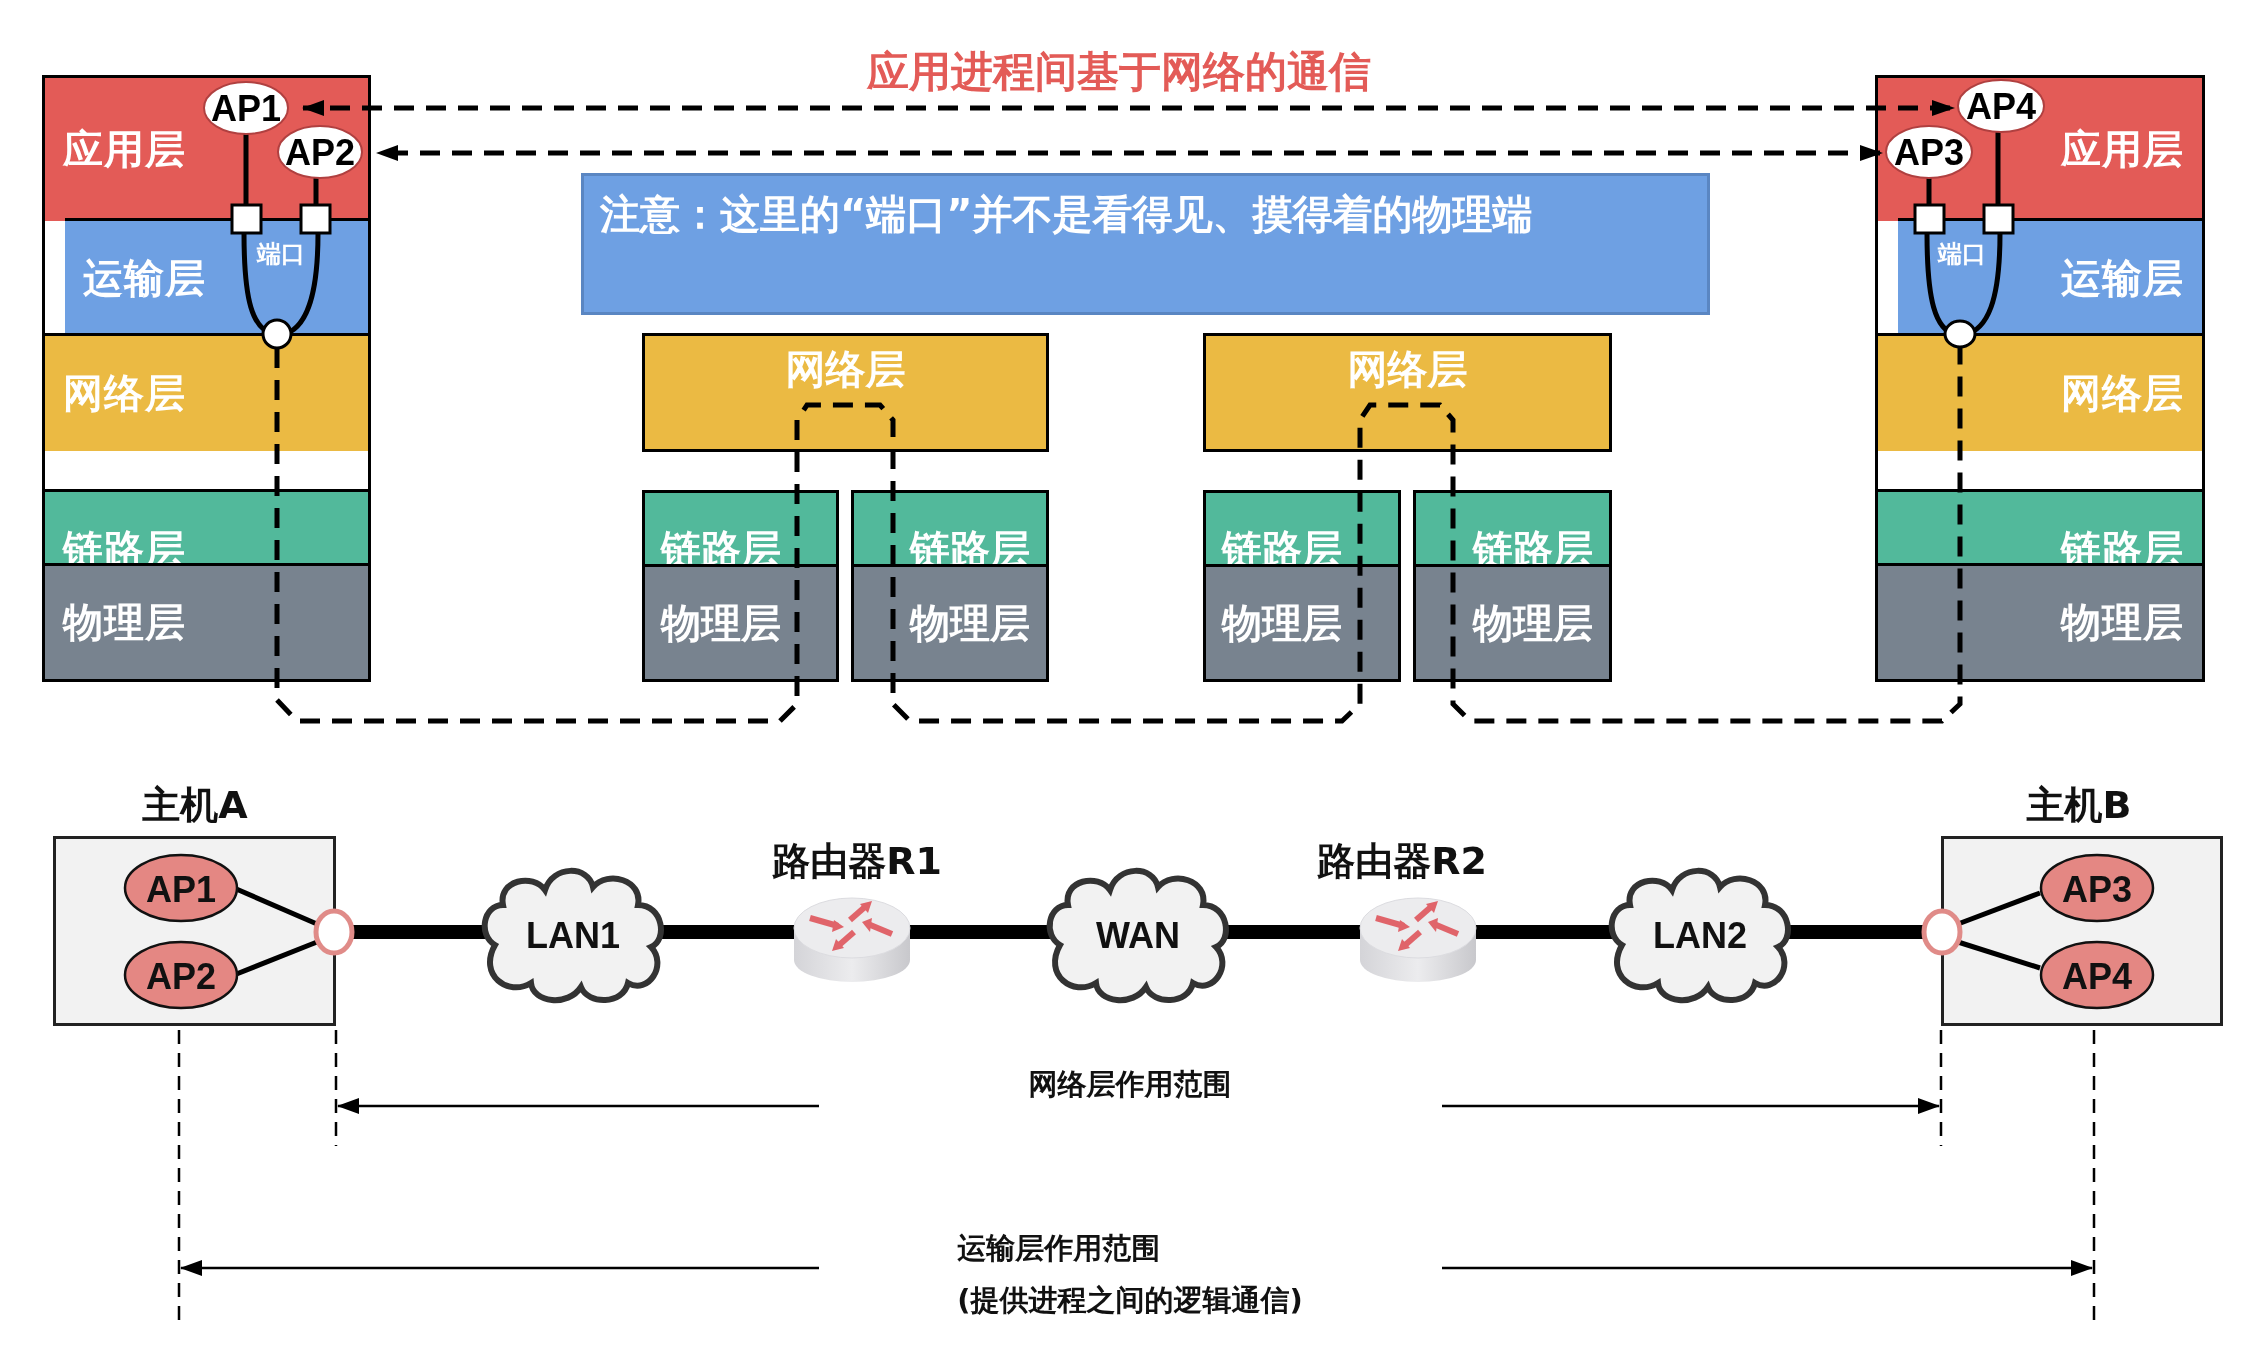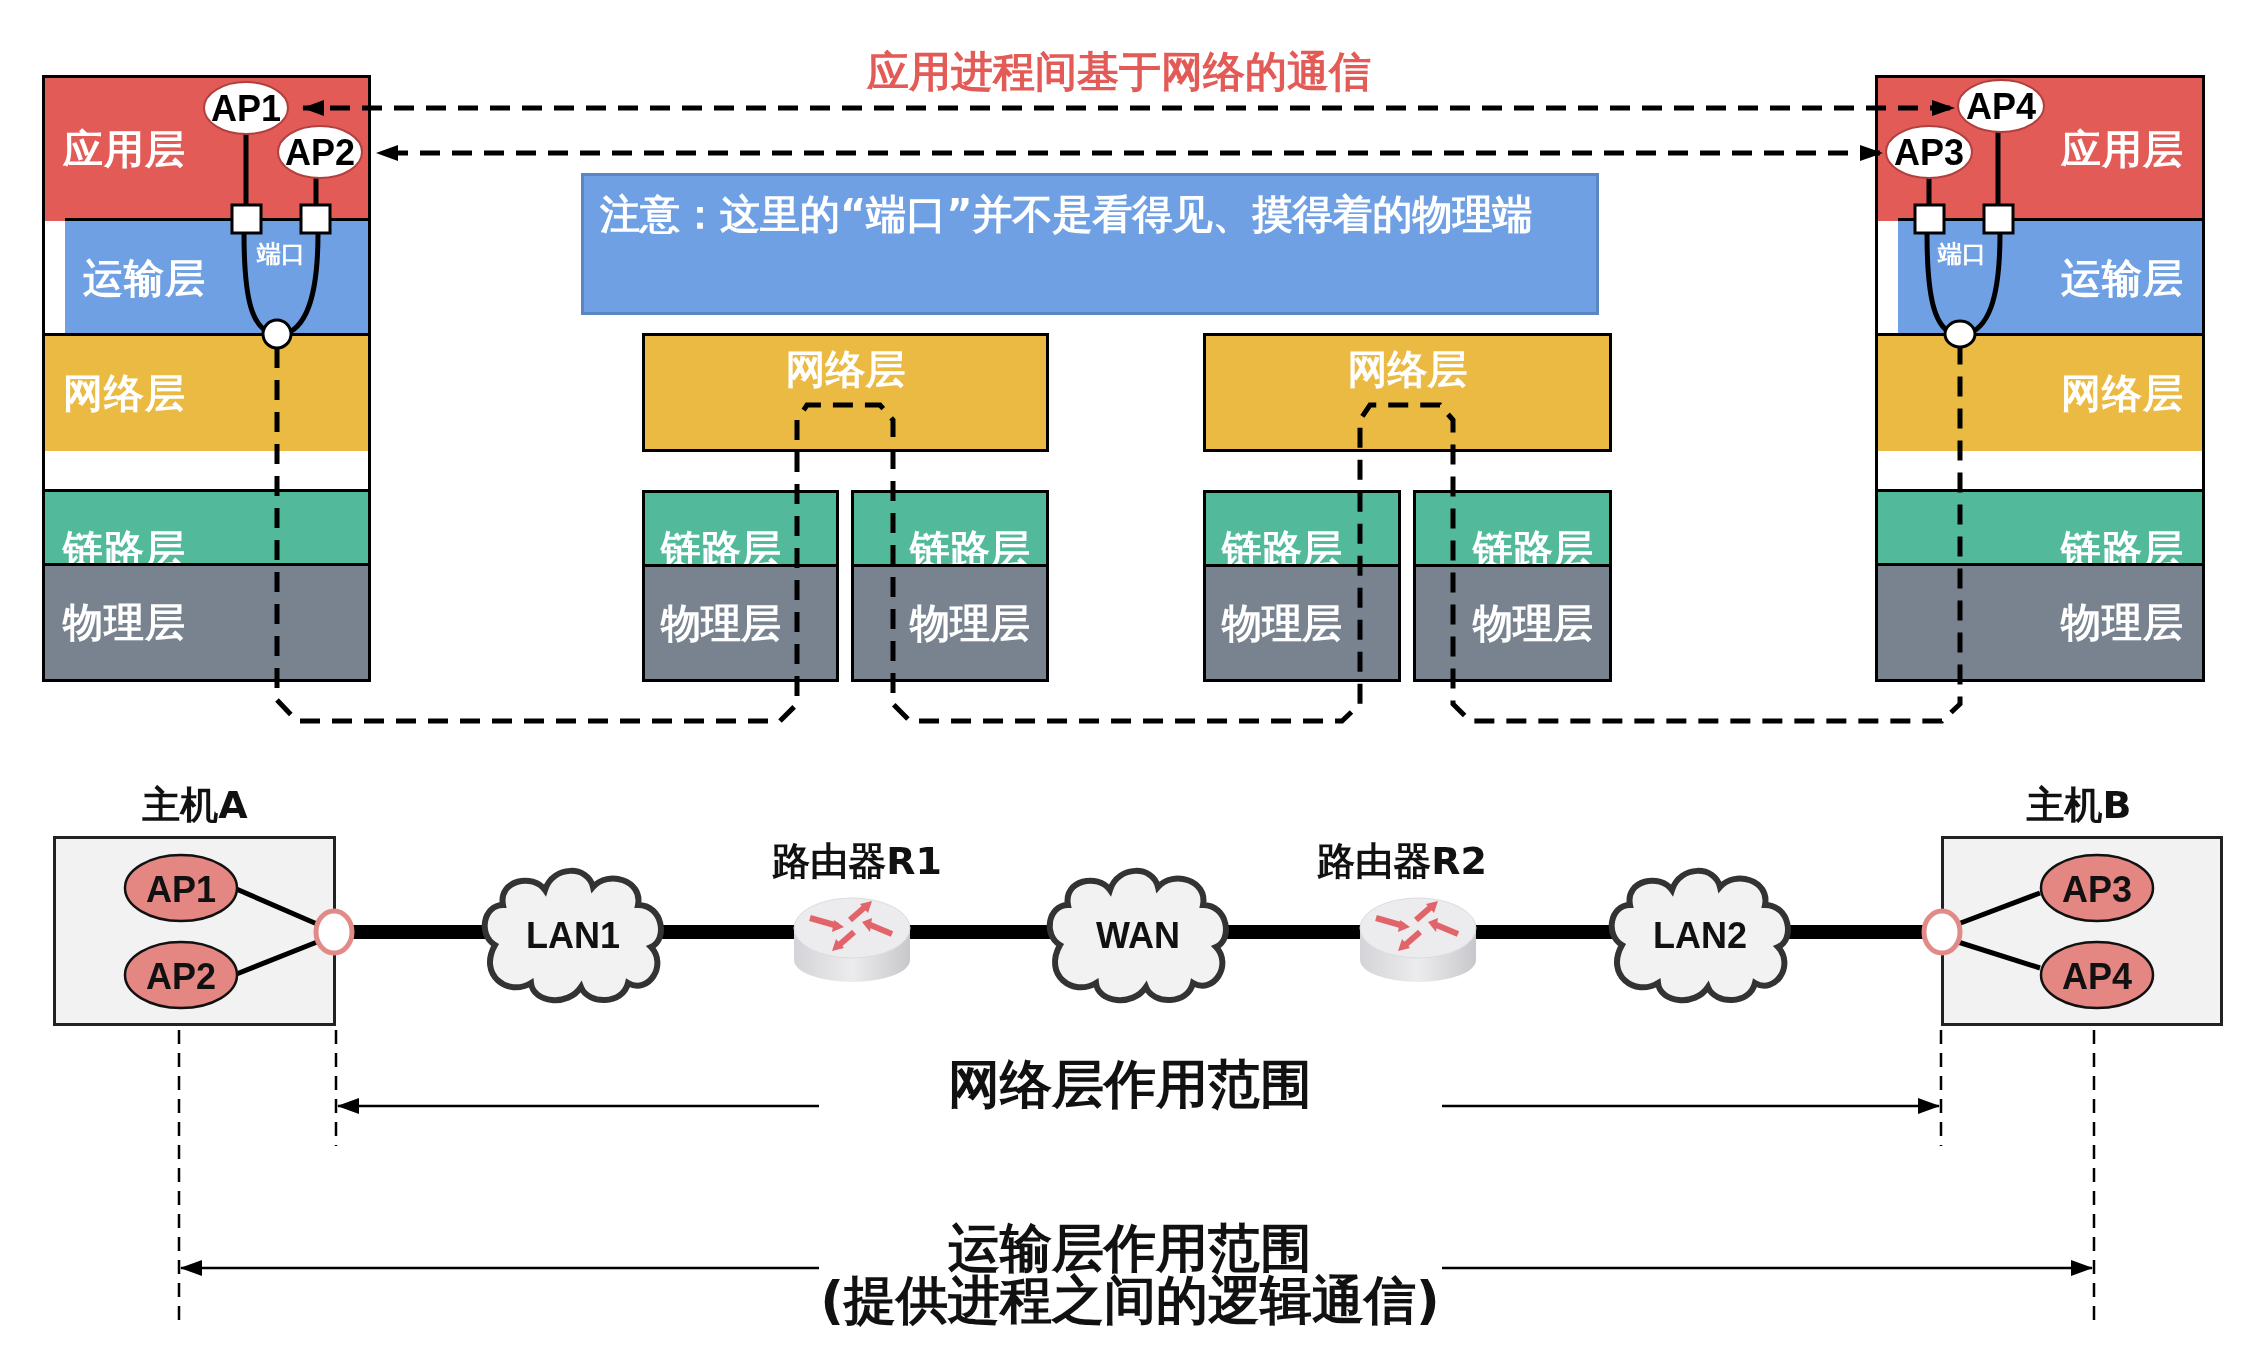--- a/index.html
+++ b/index.html
@@ -12,26 +12,26 @@
   .layer.first { border-top: none; }
   .layer .lbl { padding: 0 18px; letter-spacing: 1px; }
   .app { background: #e35b57; }
   .trans { background: #6ea0e3; margin-left: 20px; }
   .net { background: #ebba43; }
   .link { background: #52b99b; margin-top: 41px; }
   .phys { background: #78838f; }
   .rbox { position: absolute; border: 3px solid #000; box-sizing: border-box; color: #fff;
           font-weight: bold; font-size: 40px; display: flex; align-items: center; justify-content: center; }
   .title { position: absolute; color: #e35b57; font-weight: bold; font-size: 42px; white-space: nowrap; }
-  .note { position: absolute; left: 581px; top: 173px; width: 1018px; height: 142px; box-sizing: border-box;
+  .note { position: absolute; left: 581px; top: 173px; width: 1129px; height: 142px; box-sizing: border-box;
           background: #6ea0e3; border: 3px solid #5a86c2; color: #fff; font-weight: bold; font-size: 40px;
           line-height: 48px; padding: 14px 16px; }
   .hostlabel, .routerlabel { position: absolute; font-weight: bold; font-size: 38px; color: #111; white-space: nowrap; transform: translateX(-50%); }
   .hostbox { position: absolute; background: #f2f2f2; border: 3px solid #222; box-sizing: border-box; }
-  .scope { position: absolute; text-align: center; font-weight: bold; font-size: 52px; line-height: 52px; color: #111; transform: translateX(-50%); white-space: nowrap; }
+  .scope { position: absolute; text-align: left; font-weight: bold; font-size: 29px; line-height: 52px; color: #111; transform: translateX(-50%); white-space: nowrap; }
   svg { position: absolute; left: 0; top: 0; }
   .svgtxt { font-family: "Liberation Sans", sans-serif; font-weight: bold; }
 </style>
 </head>
 <body>
 
 <div class="title" style="left:867px; top:44px;">应用进程间基于网络的通信</div>
 
 <div class="stack" style="left:42px; top:75px; width:329px; height:607px;">
   <div class="layer first app" style="top:0; height:143px;">

